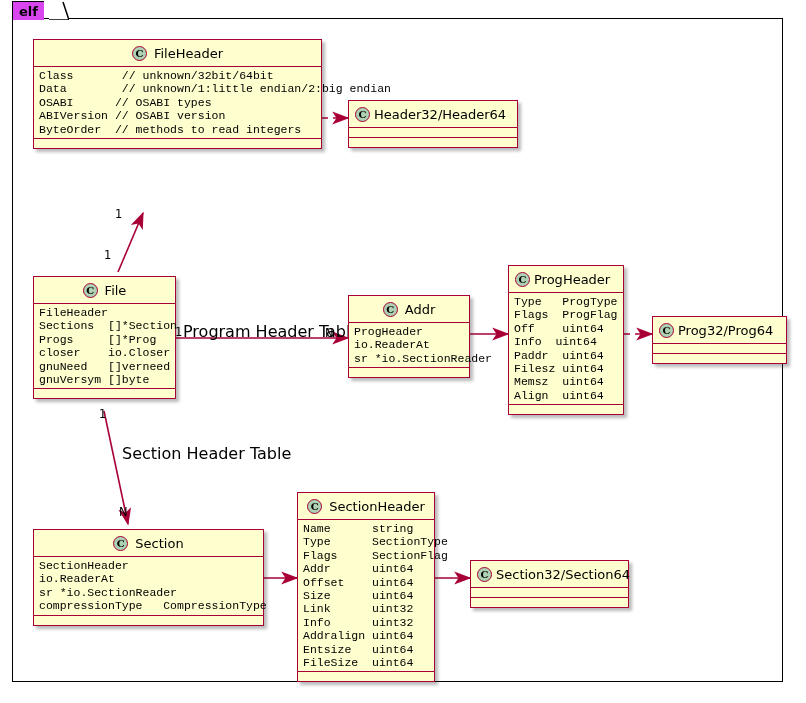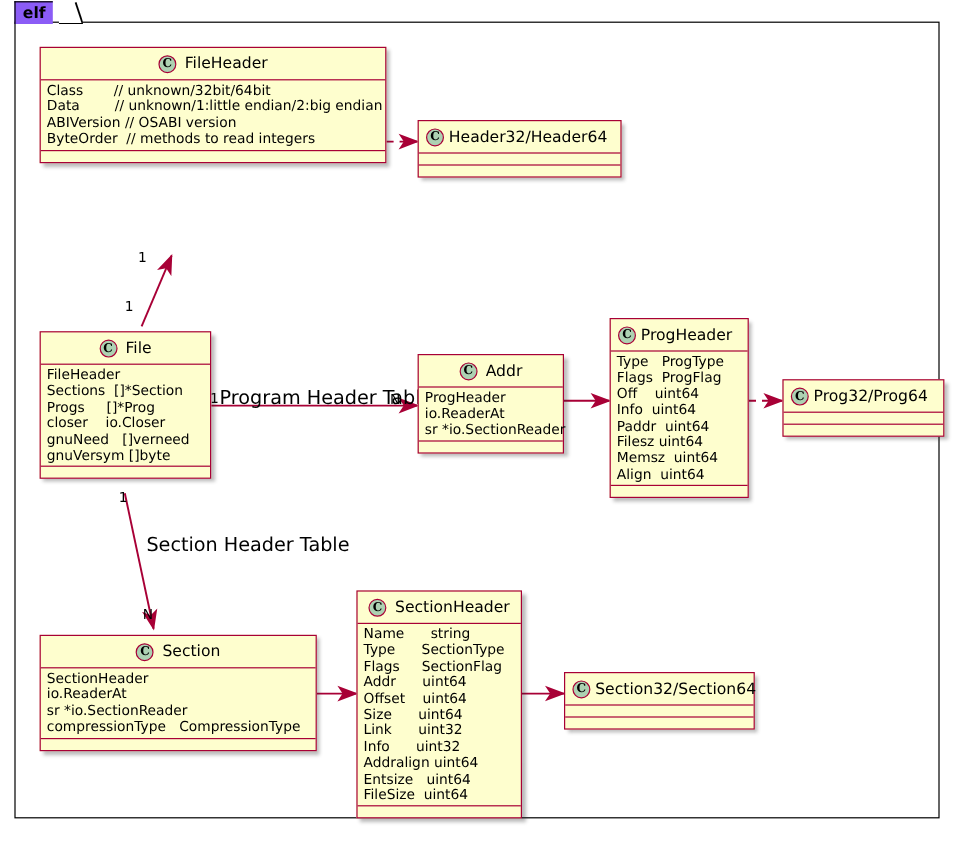--- a/index.html
+++ b/index.html
@@ -31,21 +31,21 @@
     border: 1.5px solid #000000;
     box-sizing: border-box;
     background: #ffffff;
   }
   .pkg-tab {
     position: absolute;
     left: 12px;
     top: 1px;
     height: 19px;
     box-sizing: border-box;
-    background: #8b5cf6;
+    background: #d946ef;
     border-left: 1.5px solid #000;
     border-top: 1.5px solid #000;
     padding: 0 2px 0 6px;
     display: flex;
     align-items: center;
   }
   .pkg-tab-label {
     font-size: 13px;
     font-weight: bold;
     color: #000;
@@ -102,20 +102,21 @@
     font-size: 13px;
     color: #000000;
     white-space: nowrap;
   }
   .cls-sep {
     height: 0;
     border-top: 1.5px solid #A80036;
   }
   .cls-body {
     padding: 2px 3px 2px 5px;
+    font-family: Liberation Mono, monospace;
   }
   .attr {
     font-size: 11.5px;
     color: #000000;
     line-height: 13.4px;
     white-space: pre;
   }
   .cls-footer {
     height: 9px;
   }
@@ -209,20 +210,21 @@
 
   <div class="cls" style="left:33px; top:39px; width:289px;">
     <div class="cls-title">
       <span class="cls-icon">C</span>
       <span class="cls-name">FileHeader</span>
     </div>
     <div class="cls-sep"></div>
     <div class="cls-body">
       <div class="attr">Class       // unknown/32bit/64bit</div>
       <div class="attr">Data        // unknown/1:little endian/2:big endian</div>
+      <div class="attr">OSABI      // OSABI types</div>
       <div class="attr">ABIVersion // OSABI version</div>
       <div class="attr">ByteOrder  // methods to read integers</div>
     </div>
     <div class="cls-sep"></div>
     <div class="cls-footer"></div>
   </div>
 
   <div class="cls" style="left:348px; top:100px; width:170px;">
     <div class="cls-title left">
       <span class="cls-icon">C</span>

